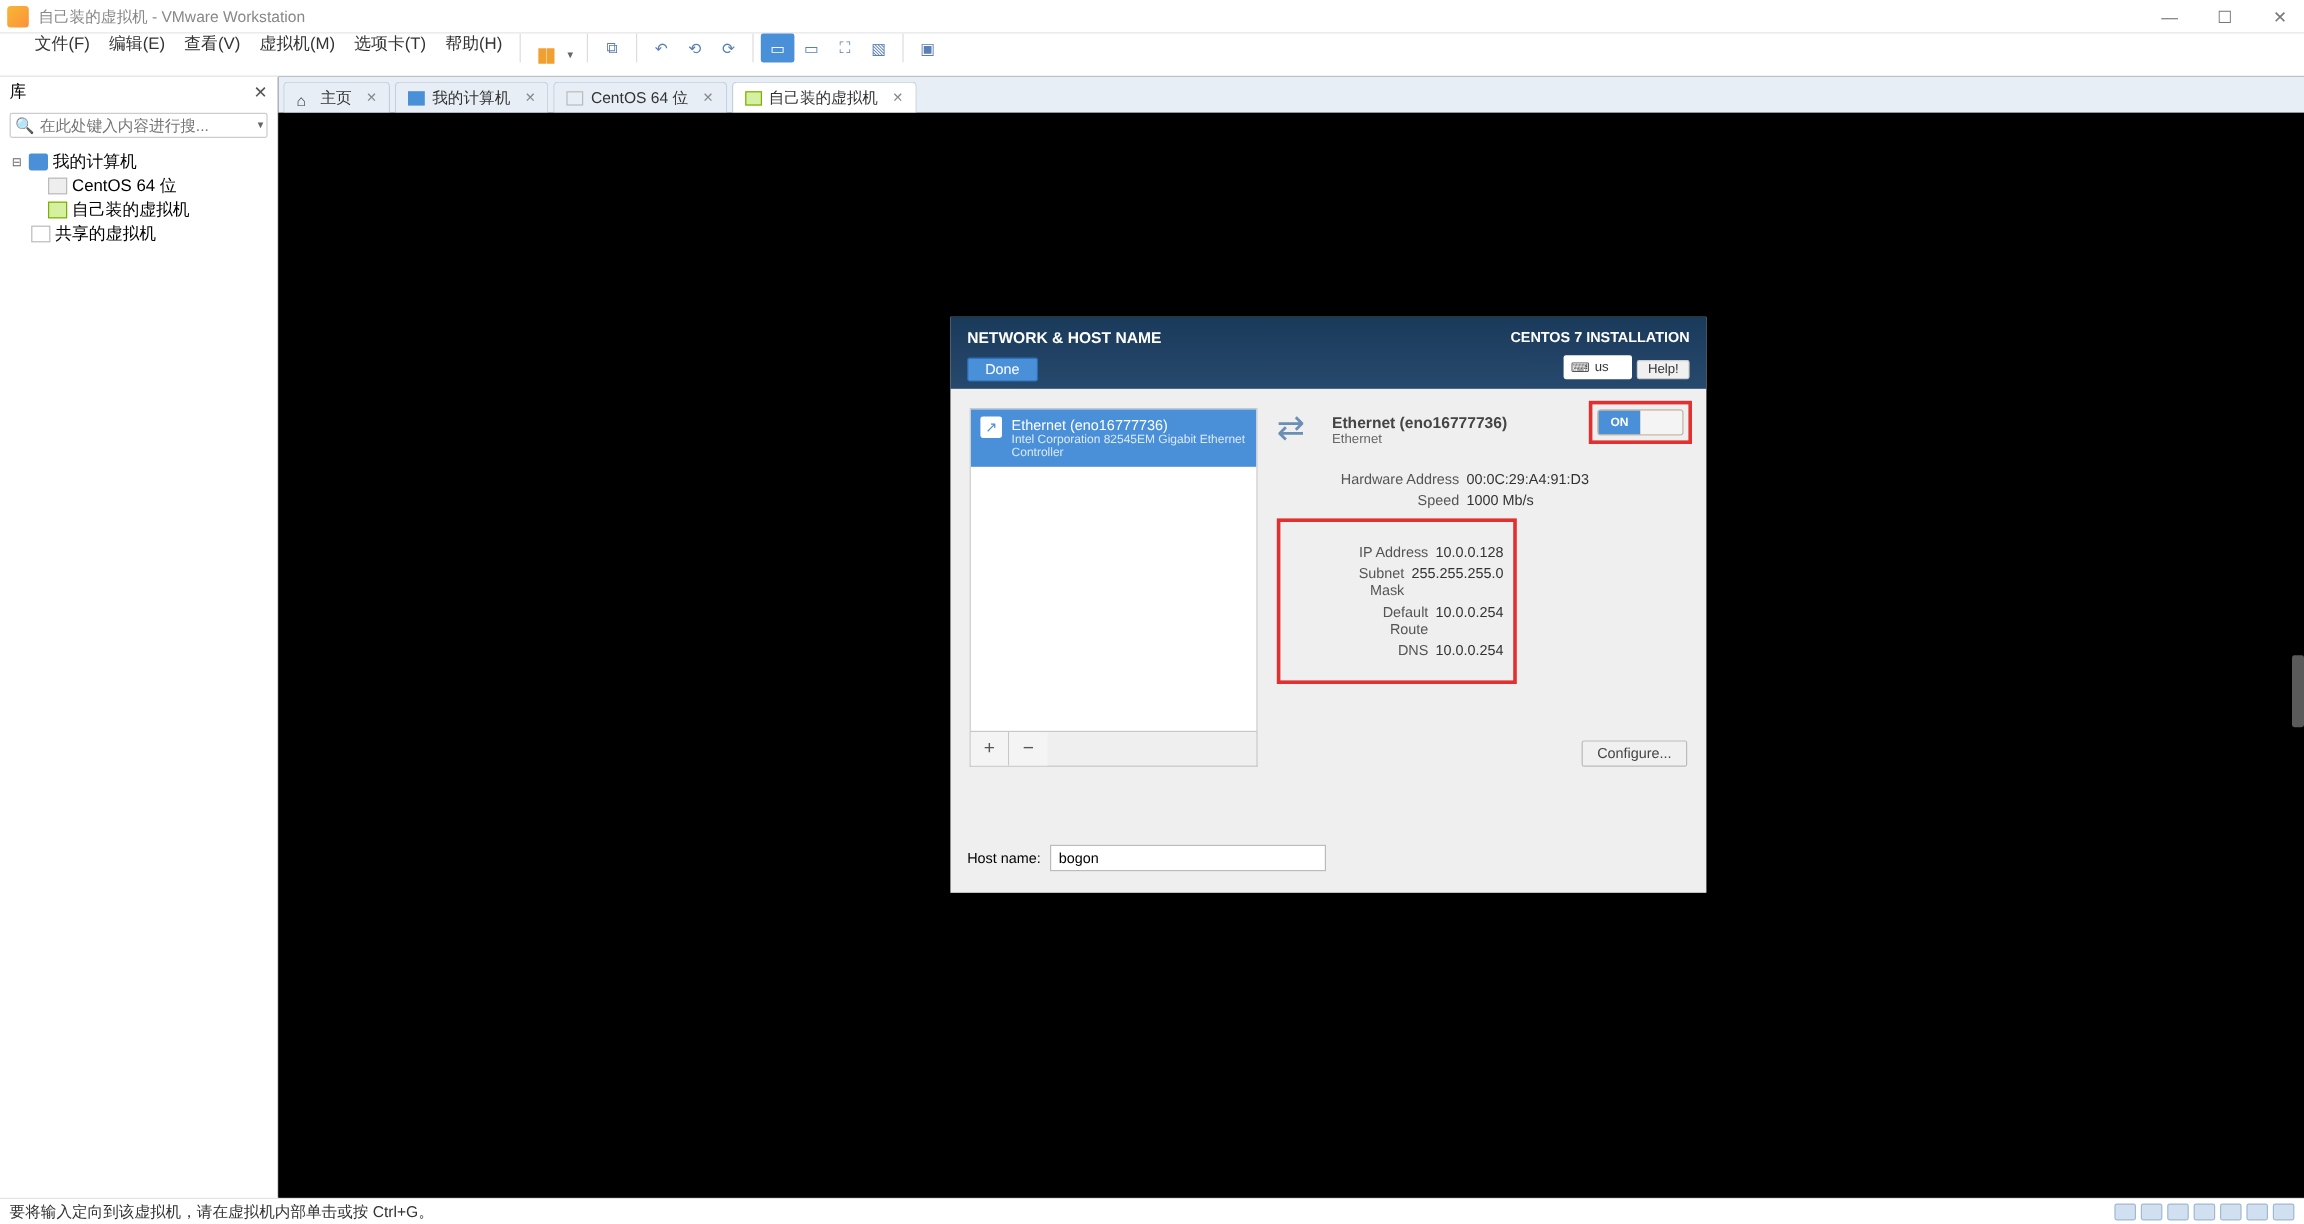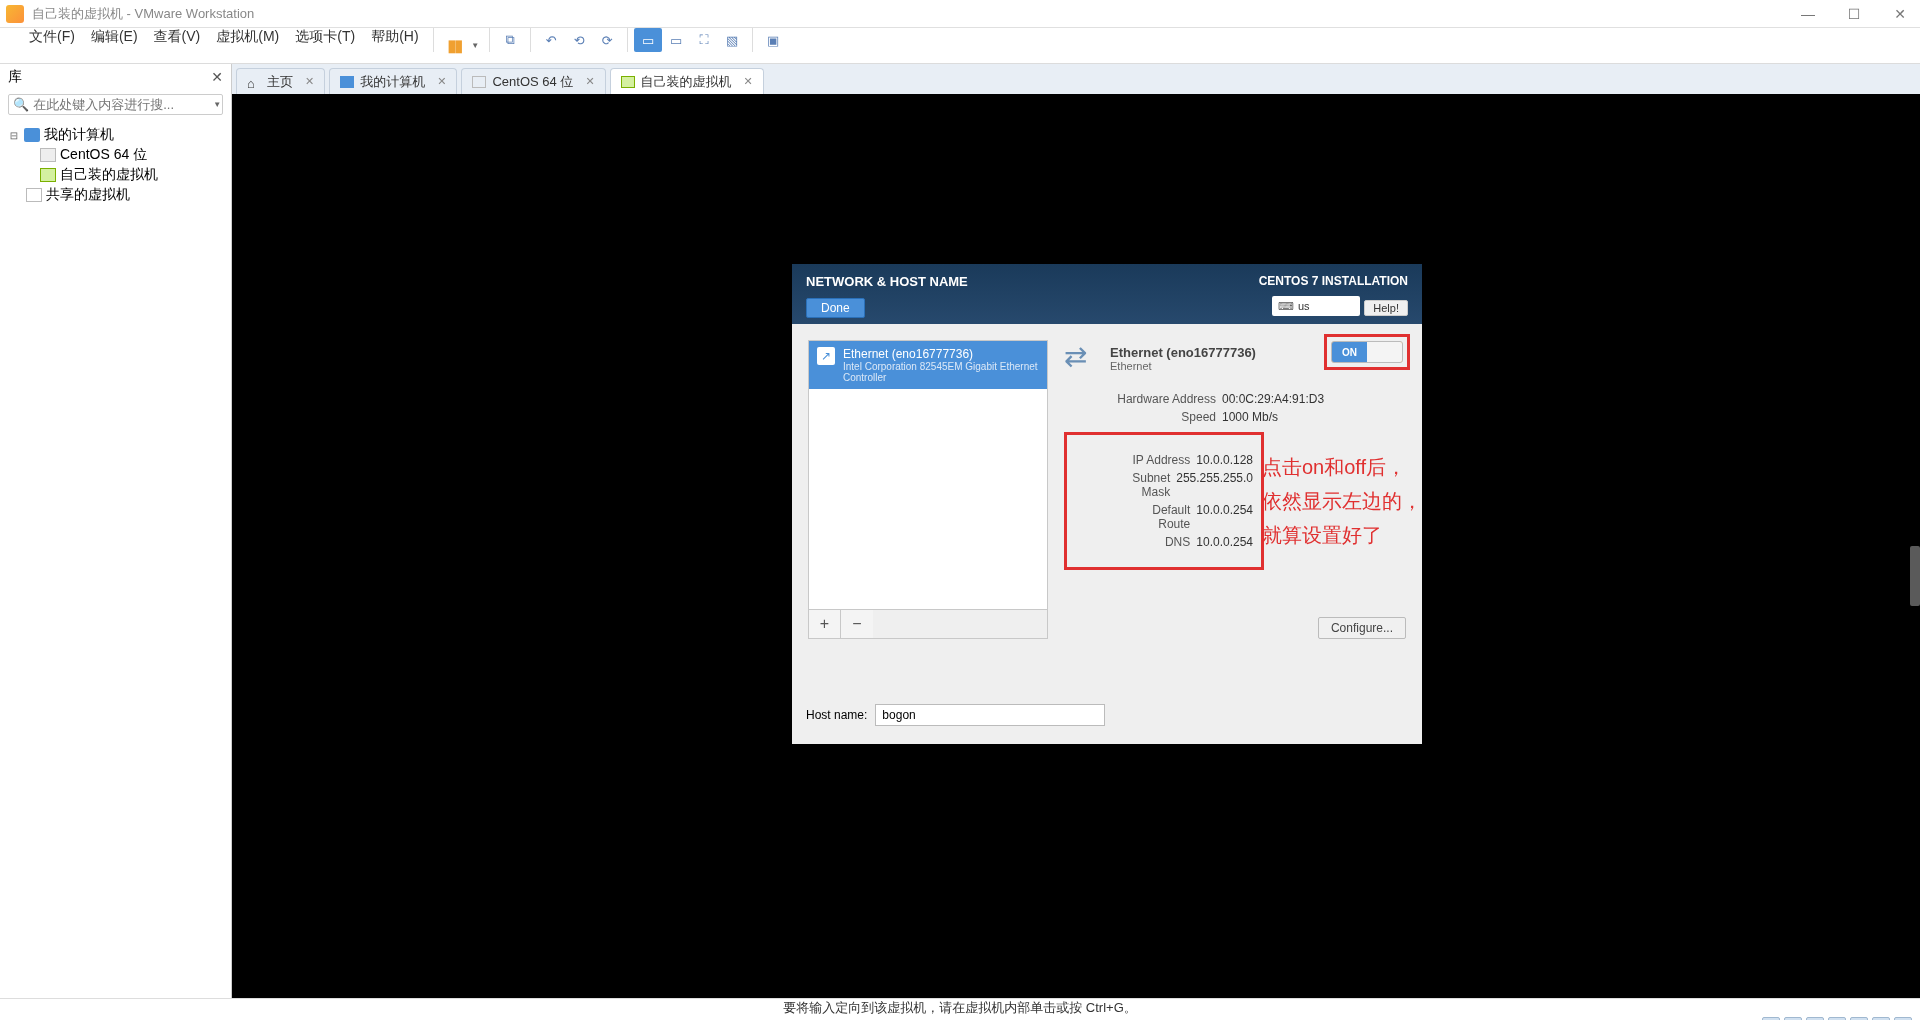--- a/index.html
+++ b/index.html
@@ -52,21 +52,21 @@
 .tab .tclose { font-size:11px; color:#888; margin-left:6px; }
 
 .vmarea { flex:1; background:#000; position:relative; }
 
 
 .installer { position:absolute; left:560px; top:170px; width:630px; height:480px; background:#efefef; }
 .insthead { height:60px; background:linear-gradient(#1a3a5a,#27496d); color:#fff; display:flex; align-items:center; padding:0 14px; position:relative; }
 .insthead .title { font-weight:bold; font-size:13px; position:absolute; top:10px; left:14px;}
 .insthead .done { position:absolute; left:14px; bottom:6px; background:#4a90d9; color:#fff; border:1px solid #2a70b9; padding:2px 14px; font-size:12px; border-radius:2px; }
 .insthead .rtitle { position:absolute; right:14px; top:10px; font-size:12px; font-weight:bold;}
-.insthead .lang { position:absolute; right:62px; bottom:8px; width:88px; height:20px; background:#fff; color:#333; font-size:11px; display:flex; align-items:center; padding:0 6px; border-radius:2px;}
+.insthead .lang { position:absolute; right:62px; bottom:8px; width:57px; height:20px; background:#fff; color:#333; font-size:11px; display:flex; align-items:center; padding:0 6px; border-radius:2px;}
 .insthead .lang::before { content:"⌨"; margin-right:4px; color:#555;}
 .insthead .help { position:absolute; right:14px; bottom:8px; background:#f0f0f0; color:#333; border:1px solid #ccc; padding:1px 8px; font-size:11px; border-radius:2px;}
 
 .instbody { padding:16px; display:flex; gap:16px; }
 .netlist { width:240px; display:flex; flex-direction:column;}
 .netlist .listbox { border:1px solid #c8c8c8; background:#fff; height:270px; overflow:hidden; }
 .netlist .item { background:#4a90d9; color:#fff; padding:6px 8px; font-size:12px; display:flex; gap:8px; align-items:flex-start;}
 .netlist .item .nic { width:18px; height:18px; background:#fff; border-radius:2px; flex-shrink:0; display:flex; align-items:center; justify-content:center; color:#4a90d9; font-size:12px;}
 .netlist .item .sub { font-size:10px; color:#dbe8f7; }
 .netlist .pm { display:flex; gap:0; border:1px solid #c8c8c8; border-top:none; }
@@ -91,21 +91,21 @@
 
 .configure { position:absolute; right:0; bottom:0; background:#f0f0f0; border:1px solid #bbb; padding:3px 12px; font-size:12px; border-radius:2px;}
 
 .hostrow { position:absolute; left:14px; bottom:18px; display:flex; align-items:center; gap:8px; font-size:12px;}
 .hostrow input { width:230px; padding:3px 6px; border:1px solid #bbb; font-size:12px;}
 
 
 .annot { position:absolute; left:1030px; top:356px; color:#e03030; font-size:20px; line-height:1.7; font-family:"SimSun",serif;}
 
 
-.statusbar { height:22px; background:#fff; border-top:1px solid #ddd; display:flex; align-items:center; padding:0 8px; font-size:13px; color:#333;flex-direction:column;}
+.statusbar { height:22px; background:#fff; border-top:1px solid #ddd; display:flex; align-items:center; padding:0 8px; font-size:13px; color:#333;}
 .statusbar .tray { margin-left:auto; display:flex; gap:4px; color:#5a7fb5;}
 .statusbar .tray span{ width:18px; height:14px; background:#d0e0f0; border:1px solid #a0b8d0; border-radius:2px; display:inline-block;}
 
 
 .vscroll { position:absolute; right:0; top:50%; width:10px; height:60px; background:rgba(180,180,180,0.5); border-radius:2px;}
 </style>
 </head>
 <body>
 
 <div class="titlebar">
@@ -280,25 +280,20 @@
             <span class="configure">Configure...</span>
           </div>
         </div>
 
         <div class="hostrow">
           <span>Host name:</span>
           <input value="bogon" style="">
         </div>
       </div>
 
-      <div class="annot">
-        <div>点击on和off后，</div>
-        <div>依然显示左边的，</div>
-        <div>就算设置好了</div>
-      </div>
     </div>
   </div>
 </div>
 
 <div class="statusbar">
   <span>要将输入定向到该虚拟机，请在虚拟机内部单击或按 Ctrl+G。</span>
   <div class="tray">
     <span></span>
     <span></span>
     <span></span>

